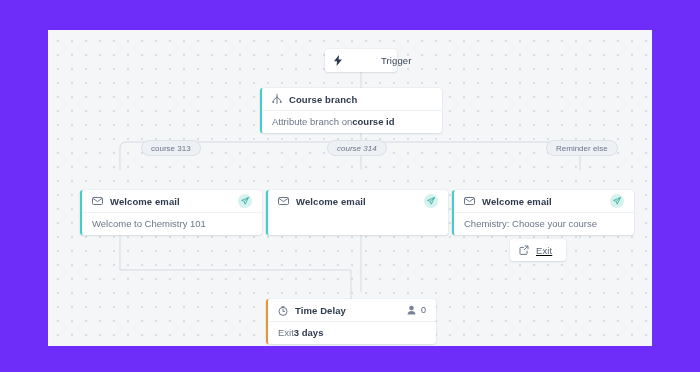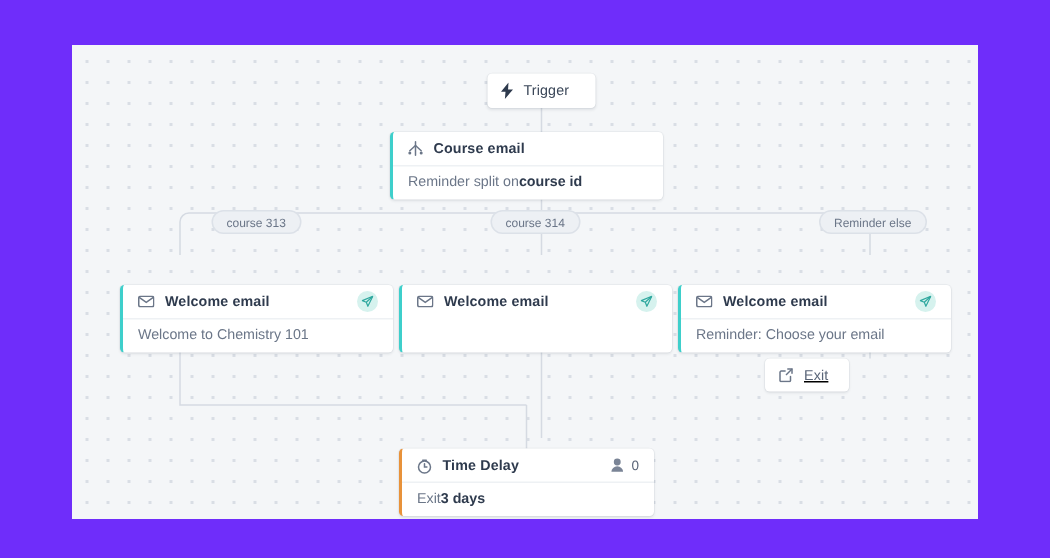--- a/index.html
+++ b/index.html
@@ -50,21 +50,21 @@
     white-space: nowrap;
   }
   .node-sub b { color: #2E3A4D; font-weight: bold; }
   .ic { display: inline-flex; align-items: center; justify-content: center;
         margin-right: 7px; flex: 0 0 auto; }
 
   
   .trigger {
     left: 277px; top: 19px;
     width: 72px; height: 23px;
-    display: flex; align-items: center; padding: 0 9px;
+    display: flex; align-items: center; padding: 0 9px; gap: 32px;
   }
   .trigger .node-title { font-weight: normal; color: #3A4658; }
 
   
   .branch { left: 212px; top: 58px; width: 182px; height: 45px;
             border-left: 2.5px solid #3ECFCB; }
 
   
   .pill {
     position: absolute;
@@ -152,32 +152,32 @@
         <svg width="10" height="10" viewBox="0 0 10 10">
           <g stroke="#6B7688" stroke-width="1" fill="none" stroke-linecap="round">
             <path d="M5 0.5 V9.5"></path>
             <path d="M5 3 L1.2 6.5"></path>
             <path d="M5 3 L8.8 6.5"></path>
           </g>
           <circle cx="1.2" cy="8" r="1" fill="#6B7688"></circle>
           <circle cx="8.8" cy="8" r="1" fill="#6B7688"></circle>
         </svg>
       </span>
-      <span class="node-title">Course email</span>
+      <span class="node-title">Course branch</span>
     </div>
     <div class="node-sub">
-      <span>Reminder split on </span>
+      <span>Attribute branch on </span>
         <b>course id</b>
     </div>
   </div>
 
   <div class="pill" style="left:93px; top:110px;">
     <span>course 313</span>
   </div>
-  <div class="pill" style="left:279px; top:110px;">
+  <div class="pill" style="left:279px; top:110px;font-style:italic;">
     <span>course 314</span>
   </div>
   <div class="pill" style="left:498px; top:110px;">
     <span>Reminder else</span>
   </div>
 
   <div class="node email" style="left:32px;">
     <div class="node-row">
       <span style="display:flex;align-items:center;">
         <span class="ic">
@@ -229,21 +229,21 @@
         </span>
         <span class="node-title">Welcome email</span>
       </span>
       <span class="send-badge">
         <svg width="8" height="8" viewBox="0 0 10 10">
           <path d="M9.4 0.6 L0.7 4.3 L4 5.6 L5.3 9 Z" fill="none" stroke="#2FA89F" stroke-width="1" stroke-linejoin="round"></path>
           <path d="M9.4 0.6 L4 5.6" fill="none" stroke="#2FA89F" stroke-width="1"></path>
         </svg>
       </span>
     </div>
-    <div class="node-sub">Reminder: Choose your email</div>
+    <div class="node-sub">Chemistry: Choose your course</div>
   </div>
 
   <div class="node exit">
     <span class="ic">
       <svg width="10" height="10" viewBox="0 0 10 10">
         <path d="M6.2 1 H9 V3.8" fill="none" stroke="#6B7688" stroke-width="1" stroke-linecap="round"></path>
         <path d="M9 1 L5 5" fill="none" stroke="#6B7688" stroke-width="1"></path>
         <path d="M8 6 V8.6 A0.8 0.8 0 0 1 7.2 9.4 H1.8 A0.8 0.8 0 0 1 1 8.6 V3.2
                  A0.8 0.8 0 0 1 1.8 2.4 H4.4" fill="none" stroke="#6B7688" stroke-width="1" stroke-linecap="round"></path>
       </svg>

